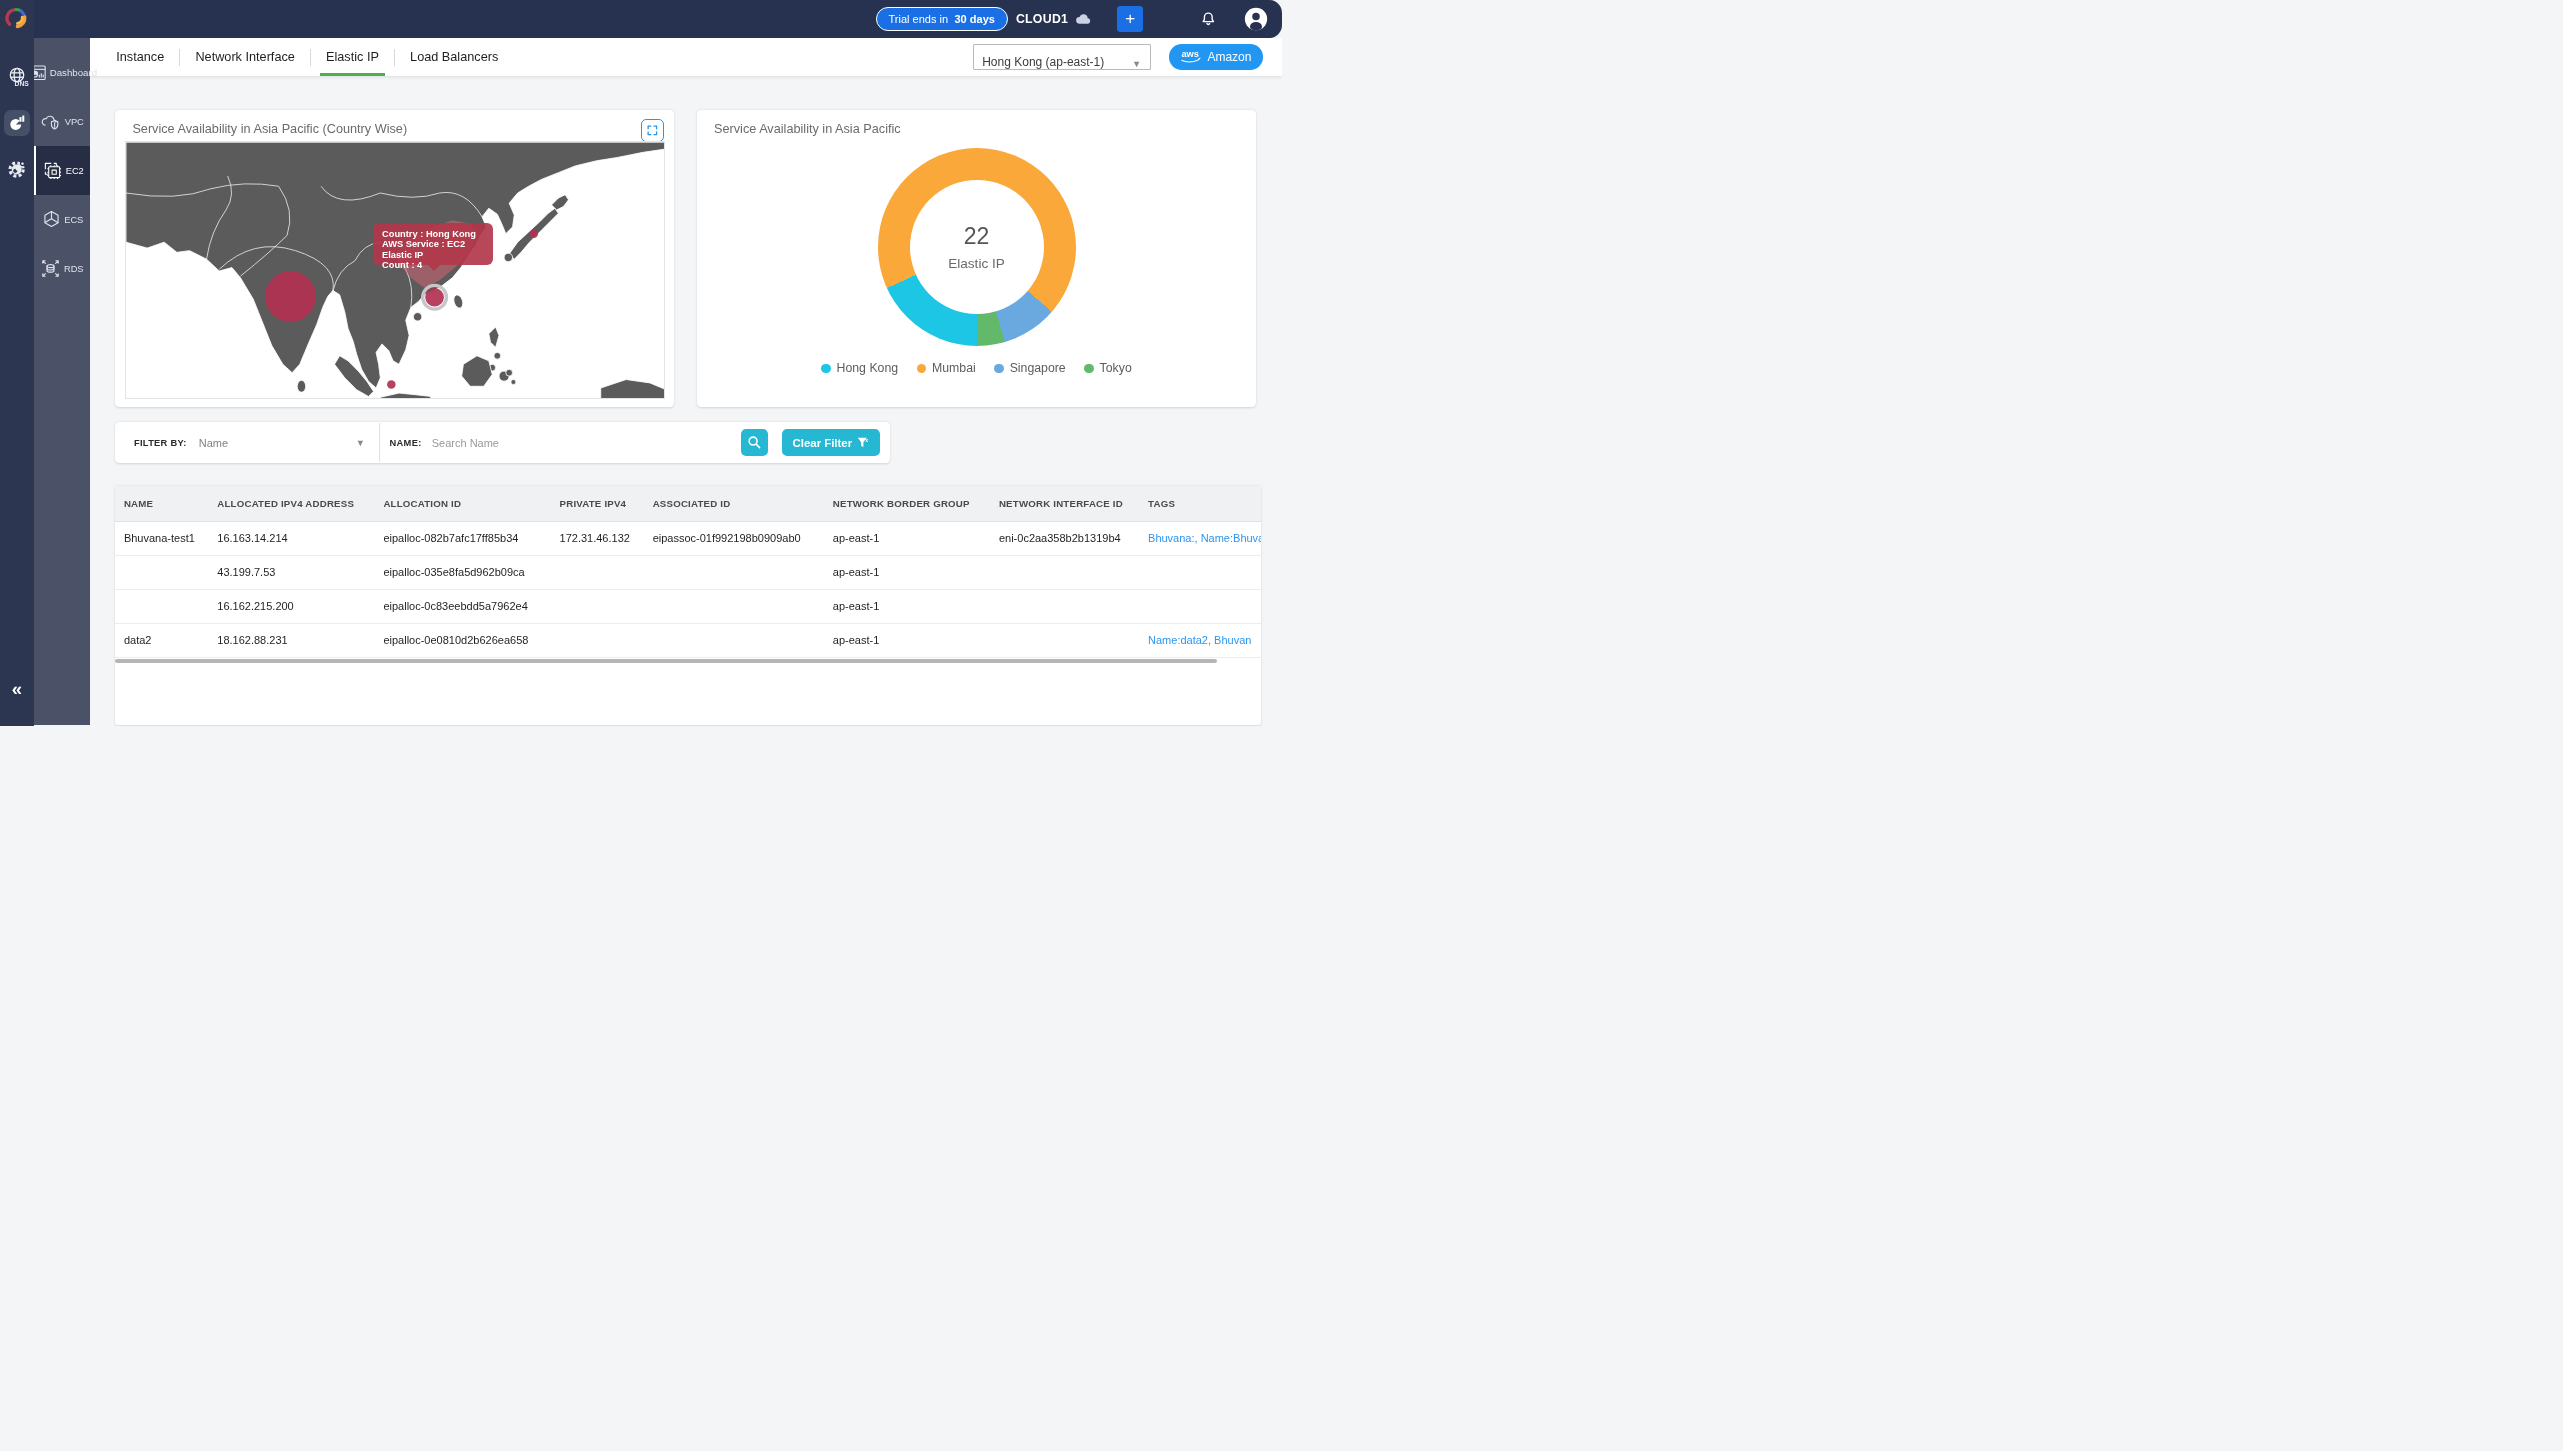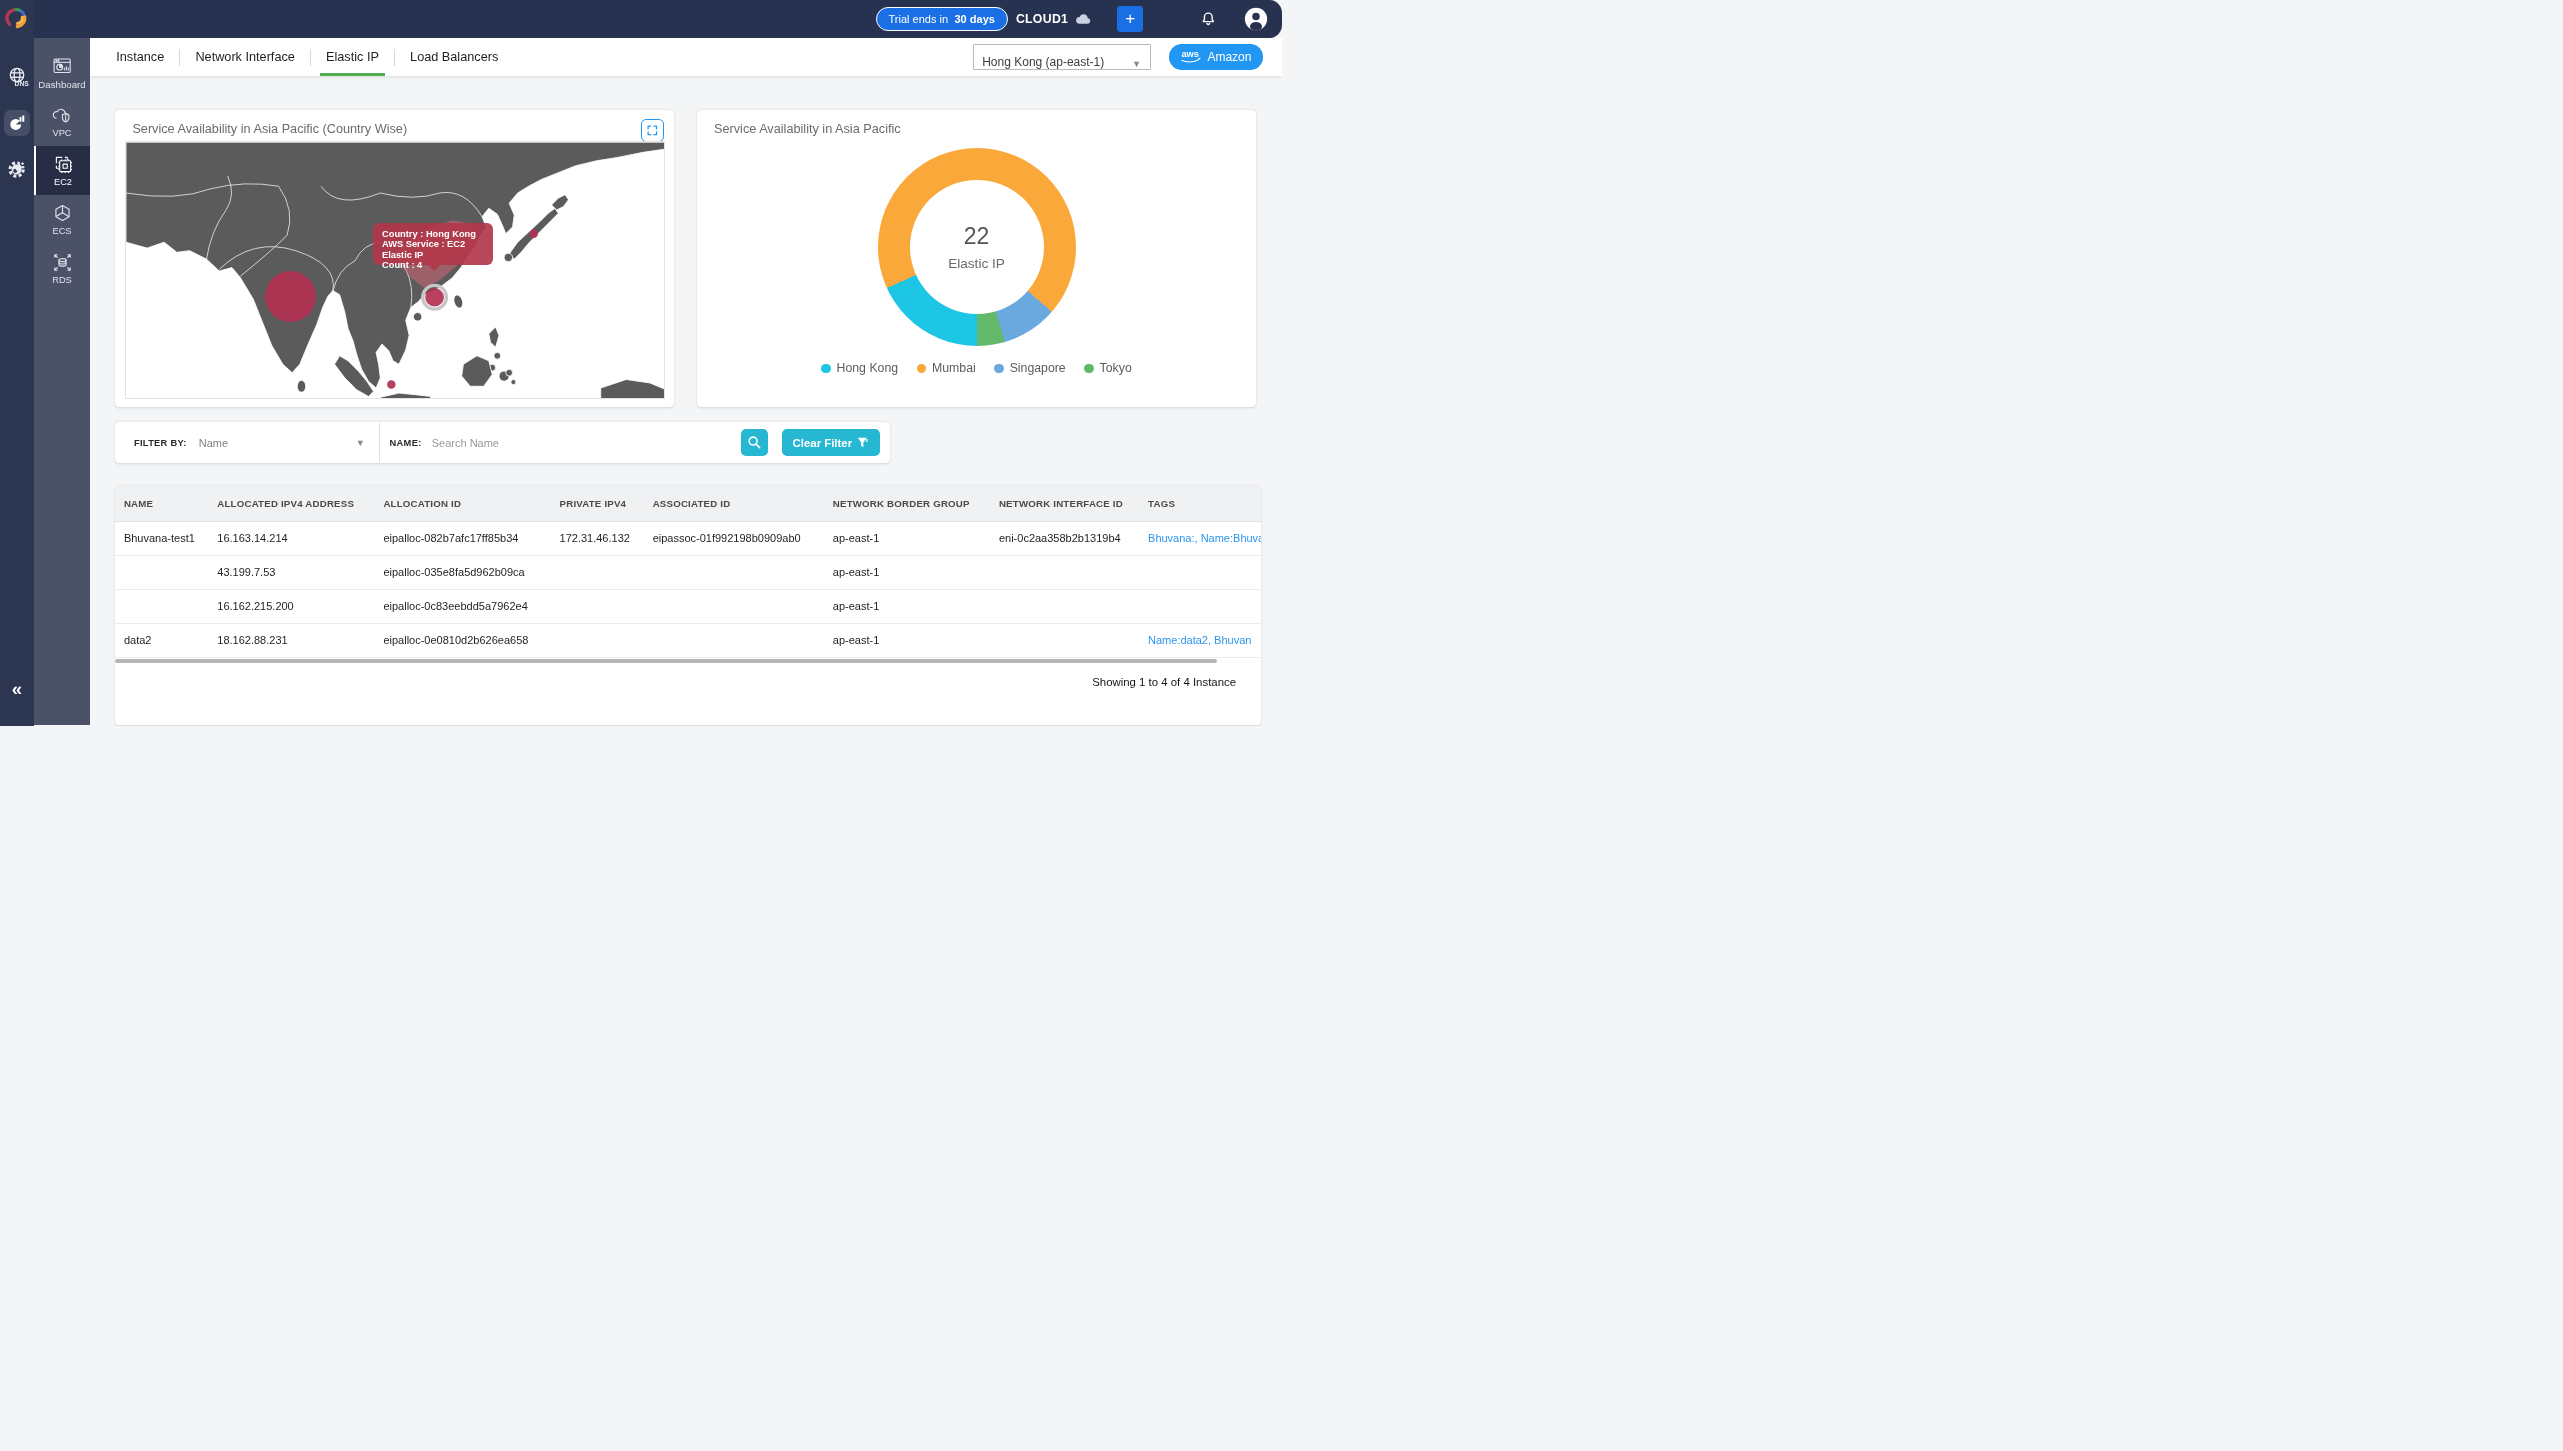--- a/index.html
+++ b/index.html
@@ -25,21 +25,21 @@
   .rail .logo { margin-top:6px; }
   .rail-icon { margin-top:22px; cursor:pointer; display:flex; align-items:center; justify-content:center; }
   .rail-icon.first { margin-top:34px; }
   .rail-active { width:25.4px; height:25.4px; background:#454f68; border-radius:6.8px; }
   .rail-spacer { flex:1; }
   .collapse { color:#fff; font-size:18.6px; font-weight:bold; margin-bottom:27px; cursor:pointer; line-height:1; }
 
   
   .sidebar { position:absolute; left:34px; top:38px; width:56px; height:687px; background:#4b5268; z-index:20;
              display:flex; flex-direction:column; padding-top:10.2px; }
-  .side-item { height:49px; display:flex; flex-direction:column; align-items:center; justify-content:center;
+  .side-item { height:49px; display:flex; align-items:center; justify-content:center;
                color:#dfe3ec; cursor:pointer; gap:2.5px; }
   .side-item .lbl { font-size:9.3px; }
   .side-item.active { background:#262d44; border-left:2.5px solid #ffffff; color:#fff; }
 
   
   .tabbar { position:absolute; left:90px; top:38px; width:1192px; height:38px; background:#fff; z-index:10;
             display:flex; align-items:center; padding-left:13.6px; box-shadow:0 1.7px 3.4px rgba(0,0,0,.10); }
   .tab { position:relative; height:38px; display:flex; align-items:center; padding:0 12.7px; font-size:12.7px;
          color:#1f1f1f; cursor:pointer; white-space:nowrap; }
   .tab.active::after { content:""; position:absolute; left:6.8px; right:6.8px; bottom:0; height:3.4px; background:#4caf50; }
@@ -478,18 +478,17 @@
                   <path d="M9,2 H14 V7 M14,2 L8,8"></path>
                 </svg>
               </span>
             </td>
           </tr>
         </tbody>
       </table>
       <div class="hscroll">
         <div class="thumb"></div>
       </div>
-      <div class="showing">Showing 1 to 4 of 4 Instance</div>
     </div>
 
   </div>
 </div>
 
 
 </body></html>

